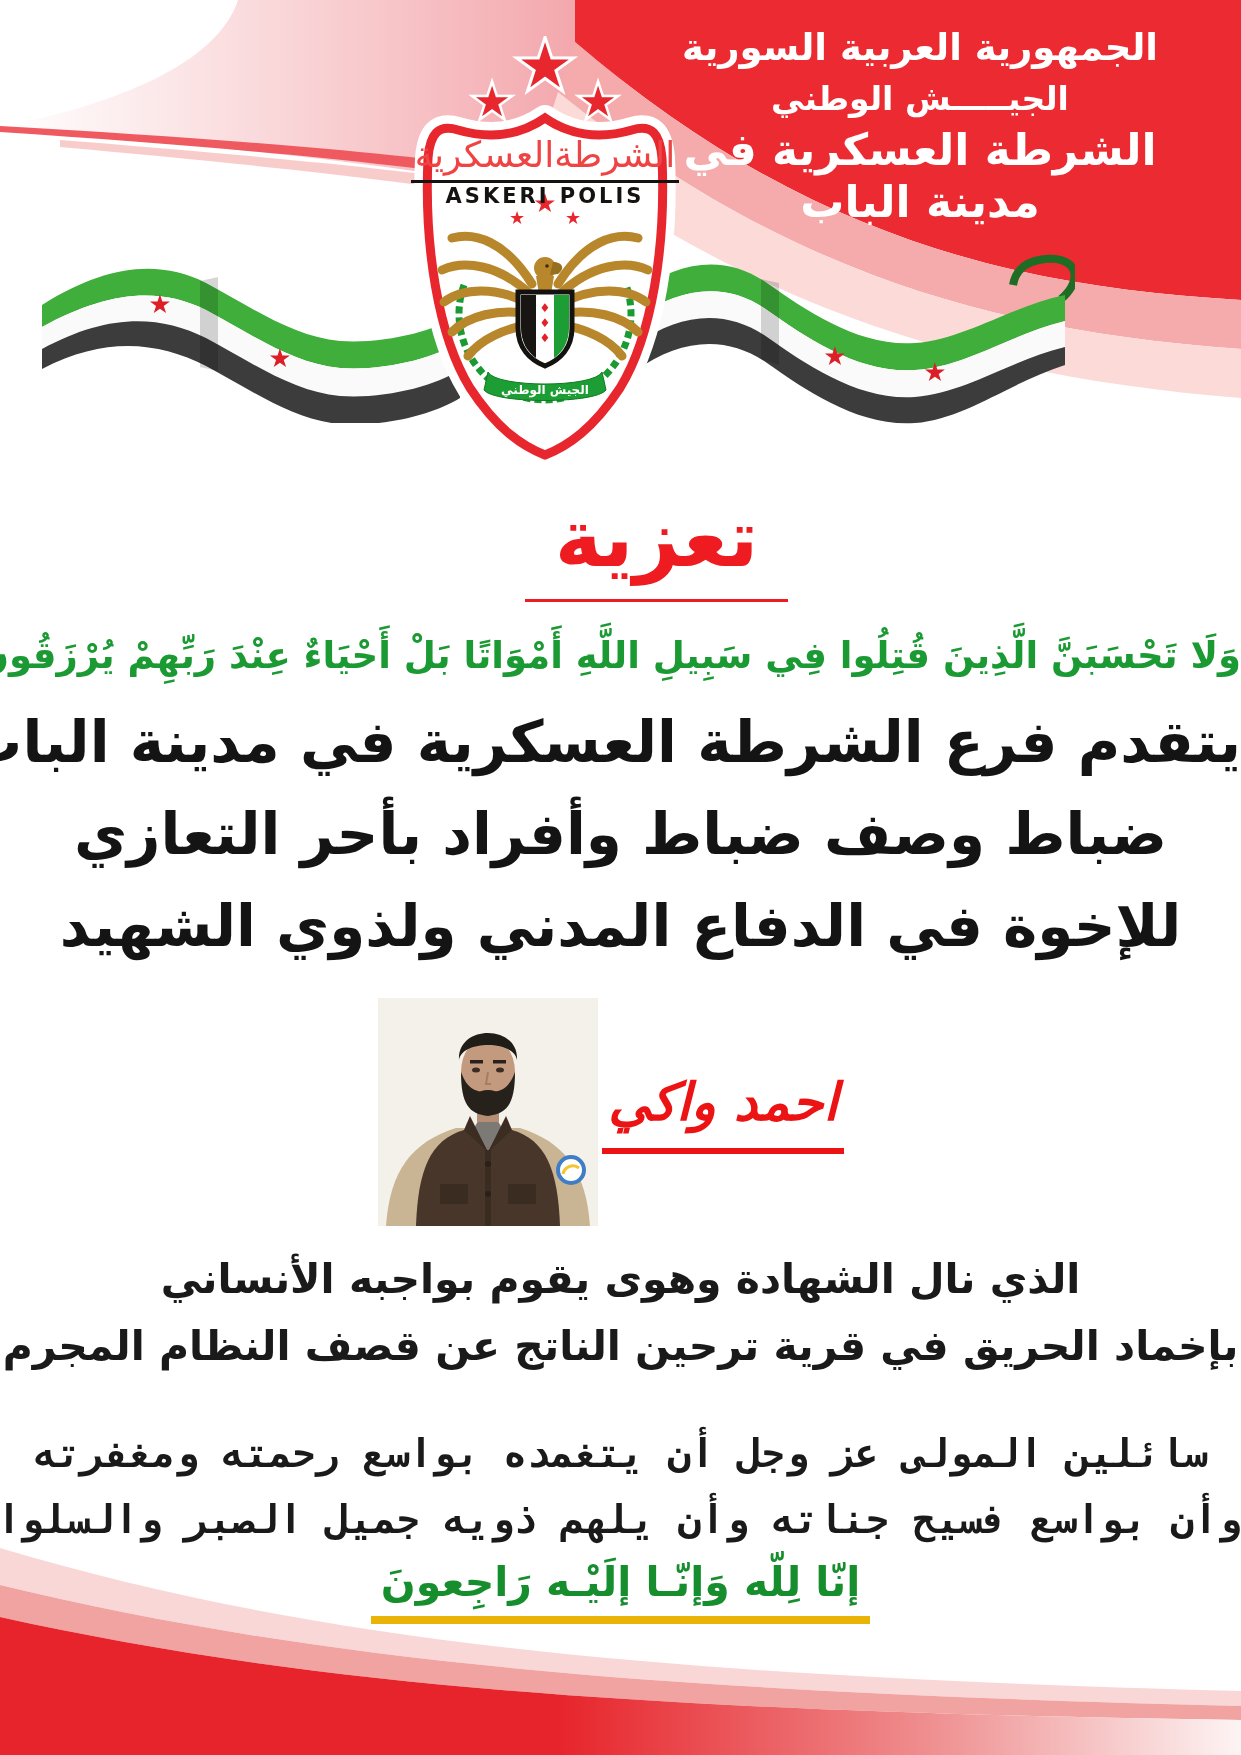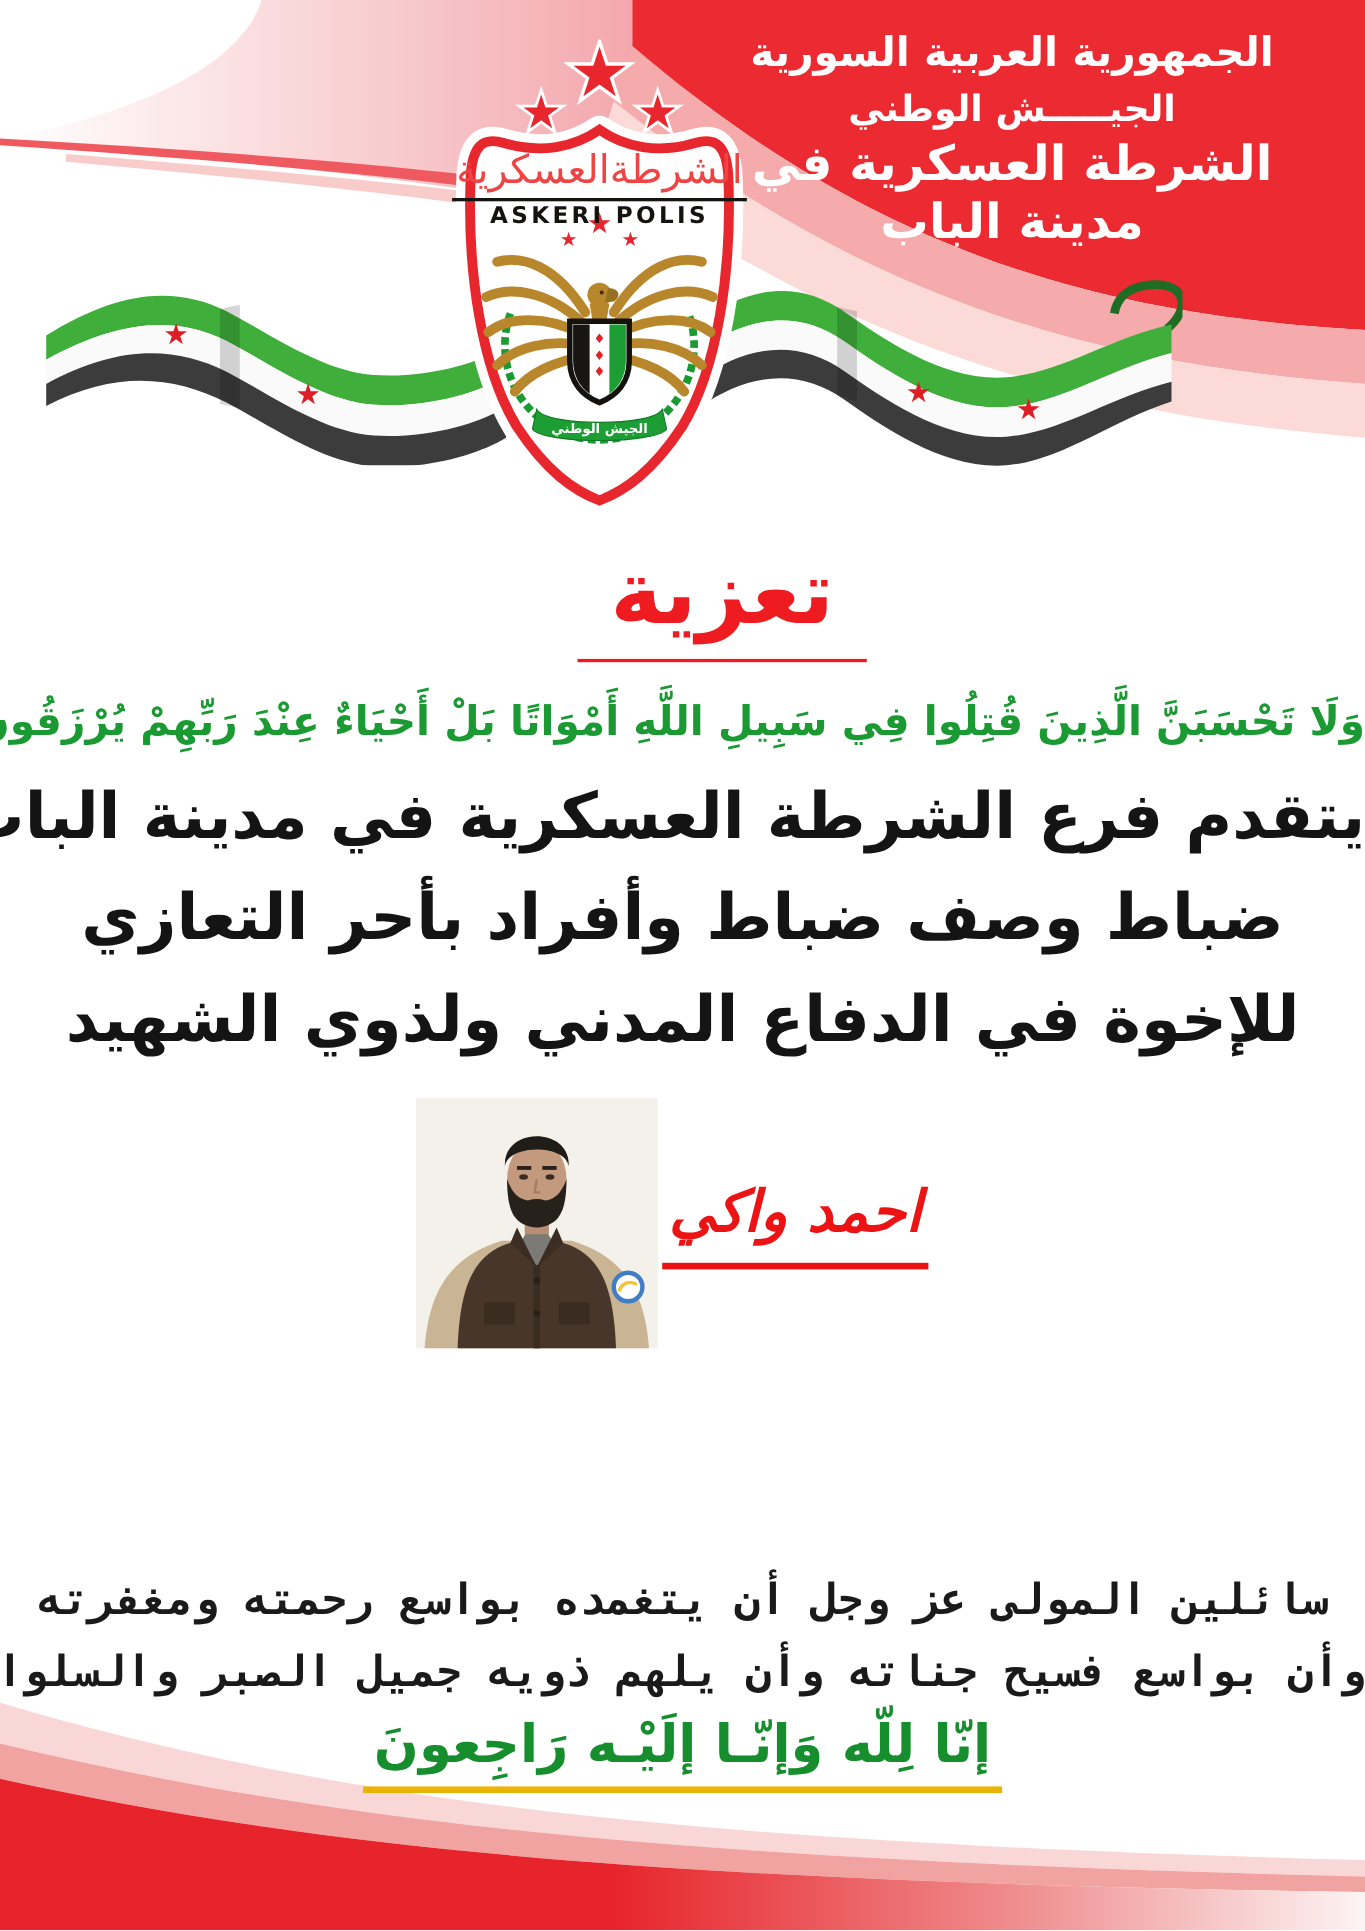--- a/index.html
+++ b/index.html
@@ -52,22 +52,22 @@
   
   .eulogy{left:0;top:1246px;width:100%;text-align:center;z-index:5;direction:rtl;
     color:#1a1a1a;font-weight:bold;}
   .eulogy div{font-size:41px;line-height:67px;white-space:nowrap;}
   .prayer{left:0;top:1424px;width:100%;text-align:center;z-index:5;direction:rtl;
     color:#1a1a1a;font-weight:bold;font-family:Liberation Mono, monospace;}
   .prayer div{font-size:39px;line-height:66px;white-space:nowrap;}
 
   
   .istirja-wrap{left:0;top:1558px;width:100%;text-align:center;z-index:6;direction:rtl;}
-  .istirja-wrap span{display:inline-block;font-size:48px;font-weight:bold;color:#178e2d;
-    border-bottom:6px solid #eab308;padding:0 10px 10px 10px;}
+  .istirja-wrap span{display:inline-block;font-size:41px;font-weight:bold;color:#178e2d;
+    border-bottom:8px solid #eab308;padding:0 10px 10px 10px;}
 
   .z1{z-index:1;} .z2{z-index:2;} .z3{z-index:3;} .z5{z-index:5;}
 </style>
 </head>
 <body>
 
 <div class="poster">
 
   <svg class="abs z1" style="left:0;top:0;" width="1241" height="520" viewBox="0 0 1241 520">
     <defs>
@@ -209,20 +209,24 @@
     <rect x="115" y="62" width="13" height="3.5" fill="#2a211a"></rect>
     <ellipse cx="98" cy="72" rx="4" ry="2.5" fill="#3a2c22"></ellipse>
     <ellipse cx="122" cy="72" rx="4" ry="2.5" fill="#3a2c22"></ellipse>
     <path d="M110,74 L108,86 L113,86" fill="none" stroke="#a37e64" stroke-width="2"></path>
   </svg>
 
   <div class="abs martyr-name">
     <span>احمد واكي</span>
   </div>
 
+  <div class="abs eulogy">
+    <div>الذي نال الشهادة وهوى يقوم بواجبه الأنساني</div>
+    <div>بإخماد الحريق في قرية ترحين الناتج عن قصف النظام المجرم</div>
+  </div>
 
   <div class="abs prayer">
     <div>سائلين المولى عز وجل أن يتغمده بواسع رحمته ومغفرته</div>
     <div>وأن بواسع فسيح جناته وأن يلهم ذويه جميل الصبر والسلوان</div>
   </div>
 
   <div class="abs istirja-wrap">
     <span>إنّا لِلّه وَإنّـا إلَيْـه رَاجِعونَ</span>
   </div>
 

